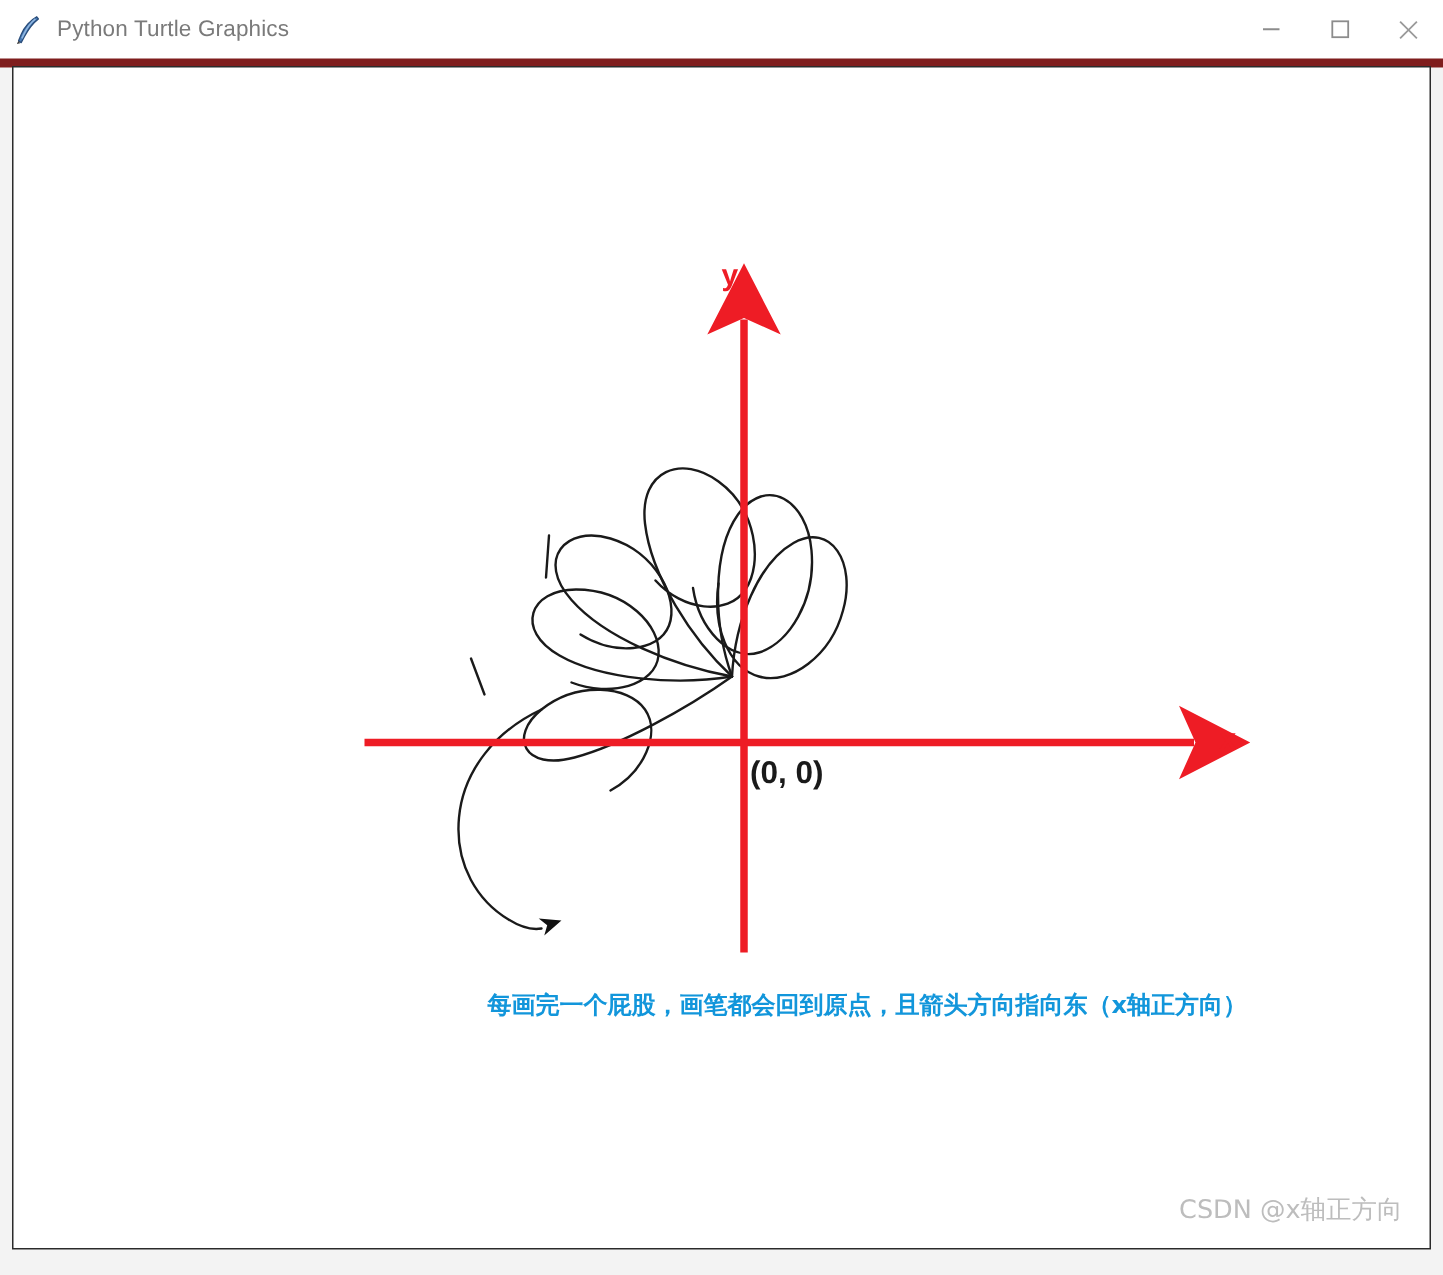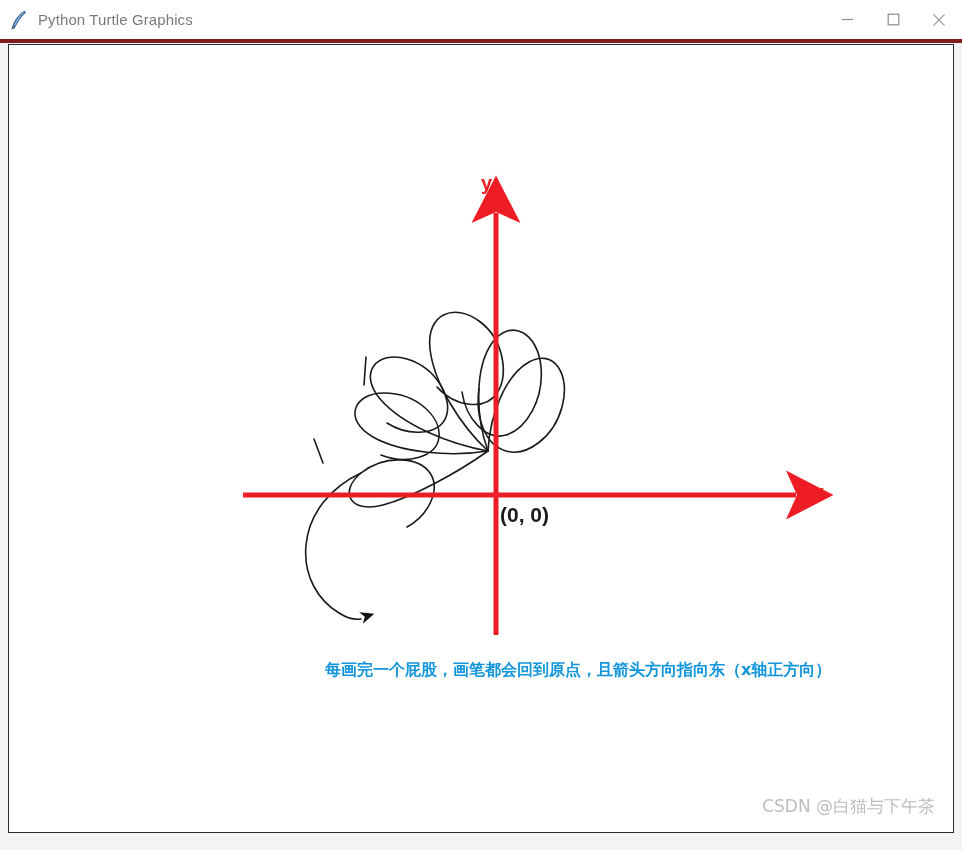--- a/index.html
+++ b/index.html
@@ -24,21 +24,21 @@
     box-sizing: border-box;
   }
 
   
   #titlebar {
     position: absolute;
     left: 0; top: 0;
     width: 962px;
     height: 39px;
     background: #ffffff;
-    border-bottom: 4px solid #7f1d1d;
+    border-bottom: 6px solid #7f1d1d;
     display: flex;
     align-items: center;
   }
   #app-icon {
     width: 22px;
     height: 22px;
     margin-left: 8px;
     margin-right: 8px;
     flex: 0 0 auto;
     display: block;
@@ -211,16 +211,16 @@
         <line x1="234" y1="450" x2="787" y2="450" stroke="#ee1c25" stroke-width="5" marker-end="url(#axArrow)"></line>
         <line x1="487" y1="590" x2="487" y2="168" stroke="#ee1c25" stroke-width="5" marker-end="url(#axArrow)"></line>
       </g>
 
       <text class="axis-label" x="804" y="454">x</text>
       <text class="axis-label" x="472" y="145">y</text>
       <text class="origin-label" x="491" y="477">(0, 0)</text>
       <text class="caption-label" x="316" y="630">每画完一个屁股，画笔都会回到原点，且箭头方向指向东（x轴正方向）</text>
     </svg>
 
-    <div id="watermark">CSDN @白猫与下午茶</div>
+    <div id="watermark">CSDN @x轴正方向</div>
   </div>
 
 </div>
 
 </body></html>

